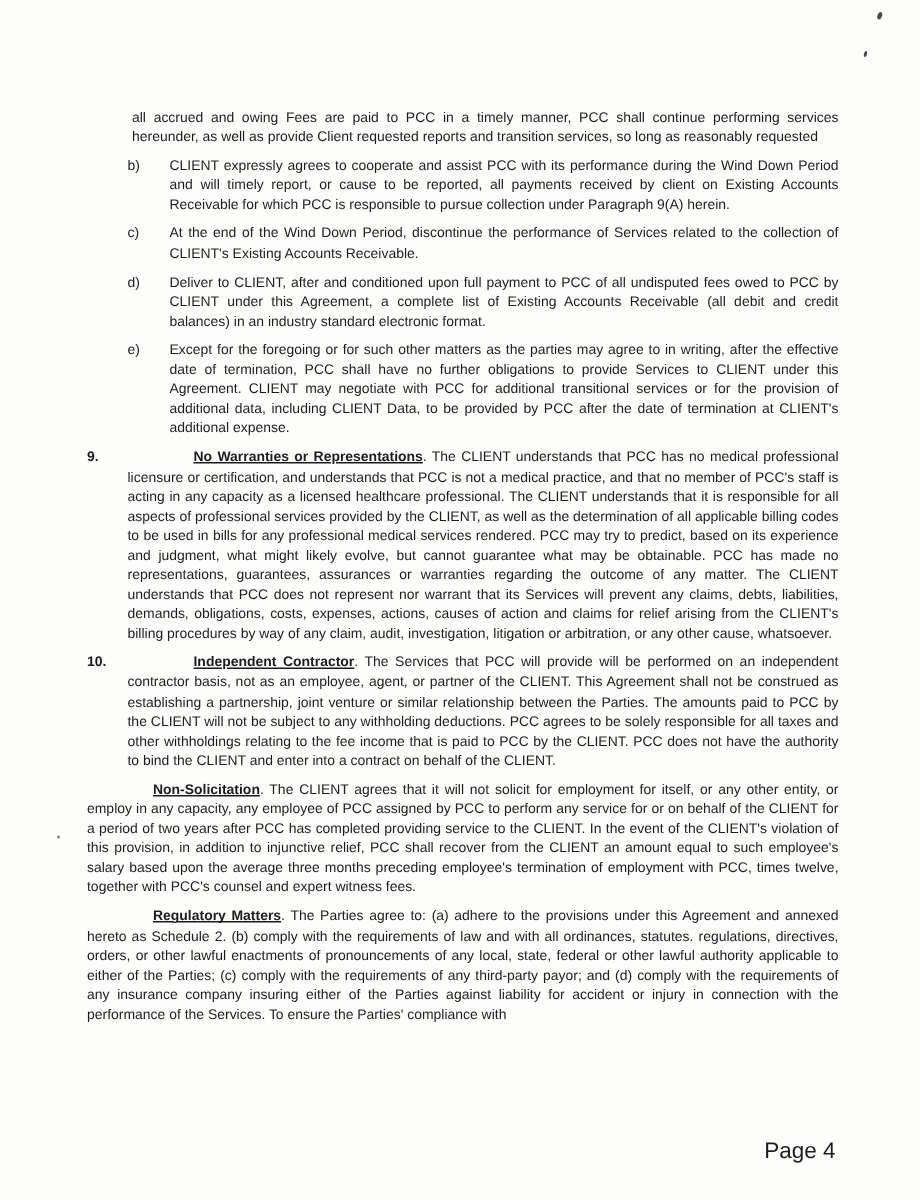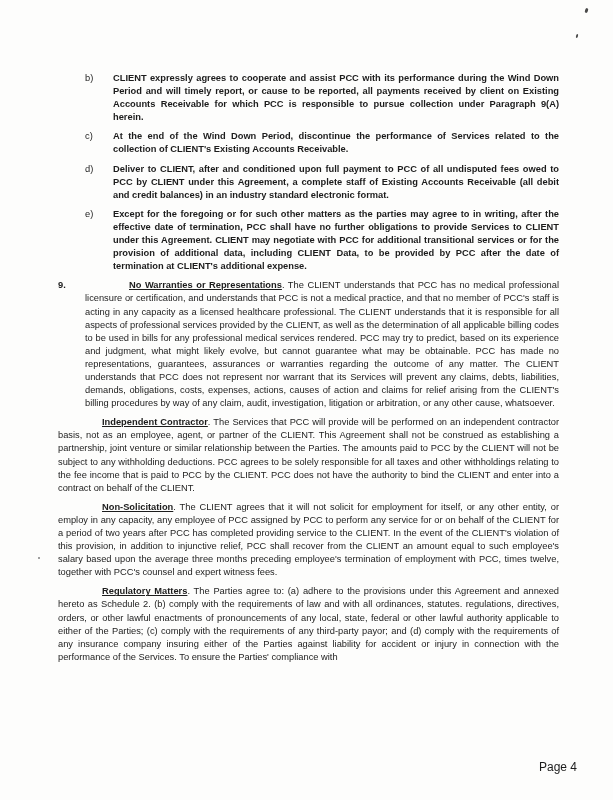--- a/index.html
+++ b/index.html
@@ -21,30 +21,30 @@
   .content {
     position: absolute;
     left: 58px;
     right: 54px;
     top: 72px;
   }
   .para { text-align: justify; margin-bottom: 6px; }
   .intro { margin-left: 30px; }
   .lettered { display: flex; margin-left: 27px; margin-bottom: 6px; }
   .lettered .lbl { width: 28px; flex: 0 0 28px; }
-  .lettered .body { flex: 1; text-align: justify; font-weight: bold; }
+  .lettered .body { flex: 1; text-align: justify; }
   .numbered { display: flex; margin-bottom: 6px; }
   .numbered .num { width: 27px; flex: 0 0 27px; font-weight: bold; }
   .numbered .body { flex: 1; text-align: justify; }
   .hd { font-weight: bold; text-decoration: underline; padding-left: 44px; }
   .footer {
     position: absolute;
-    right: 36px;
+    right: 56px;
     bottom: 26px;
-    font-size: 12px;
+    font-size: 15px;
     color: #1c1c1c;
   }
   .artifact {
     position: absolute;
     background: #4a4a4a;
     border-radius: 50%;
   }
   .artifact.a1 { width: 3px; height: 5px; left: 585px; top: 8px; transform: rotate(20deg); }
   .artifact.a2 { width: 2px; height: 4px; left: 576px; top: 34px; transform: rotate(15deg); }
   .artifact.a3 { width: 2px; height: 2px; left: 38px; top: 557px; opacity: .7; }
@@ -53,47 +53,49 @@
 <body>
 
 <div class="page">
 
   <span class="artifact a1"></span>
   <span class="artifact a2"></span>
   <span class="artifact a3"></span>
 
   <div class="content">
 
+    <p class="para intro">all accrued and owing Fees are paid to PCC in a timely manner, PCC shall continue performing services hereunder, as well as provide Client requested reports and transition services, so long as reasonably requested</p>
 
     <div class="lettered">
       <span class="lbl">b)</span>
       <p class="body">CLIENT expressly agrees to cooperate and assist PCC with its performance during the Wind Down Period and will timely report, or cause to be reported, all payments received by client on Existing Accounts Receivable for which PCC is responsible to pursue collection under Paragraph 9(A) herein.</p>
     </div>
 
     <div class="lettered">
       <span class="lbl">c)</span>
       <p class="body">At the end of the Wind Down Period, discontinue the performance of Services related to the collection of CLIENT's Existing Accounts Receivable.</p>
     </div>
 
     <div class="lettered">
       <span class="lbl">d)</span>
-      <p class="body">Deliver to CLIENT, after and conditioned upon full payment to PCC of all undisputed fees owed to PCC by CLIENT under this Agreement, a complete staff of Existing Accounts Receivable (all debit and credit balances) in an industry standard electronic format.</p>
+      <p class="body">Deliver to CLIENT, after and conditioned upon full payment to PCC of all undisputed fees owed to PCC by CLIENT under this Agreement, a complete list of Existing Accounts Receivable (all debit and credit balances) in an industry standard electronic format.</p>
     </div>
 
     <div class="lettered">
       <span class="lbl">e)</span>
       <p class="body">Except for the foregoing or for such other matters as the parties may agree to in writing, after the effective date of termination, PCC shall have no further obligations to provide Services to CLIENT under this Agreement.  CLIENT may negotiate with PCC for additional transitional services or for the provision of additional data, including CLIENT Data, to be provided by PCC after the date of termination at CLIENT's additional expense.</p>
     </div>
 
     <div class="numbered">
       <span class="num">9.</span>
       <p class="body"><span class="hd">No Warranties or Representations</span><span>.  The CLIENT understands that PCC has no medical professional licensure or certification, and understands that PCC is not a medical practice, and that no member of PCC's staff is acting in any capacity as a licensed healthcare professional. The CLIENT understands that it is responsible for all aspects of professional services provided by the CLIENT, as well as the determination of all applicable billing codes to be used in bills for any professional medical services rendered.  PCC may try to predict, based on its experience and judgment, what might likely evolve, but cannot guarantee what may be obtainable.  PCC has made no representations, guarantees, assurances or warranties regarding the outcome of any matter.  The CLIENT understands that PCC does not represent nor warrant that its Services will prevent any claims, debts, liabilities, demands, obligations, costs, expenses, actions, causes of action and claims for relief arising from the CLIENT's billing procedures by way of any claim, audit, investigation, litigation or arbitration, or any other cause, whatsoever.</span></p>
     </div>
 
     <div class="numbered">
+      <span class="num">10.</span>
       <p class="body"><span class="hd">Independent Contractor</span><span>.  The Services that PCC will provide will be performed on an independent contractor basis, not as an employee, agent, or partner of the CLIENT. This Agreement shall not be construed as establishing a partnership, joint venture or similar relationship between the Parties. The amounts paid to PCC by the CLIENT will not be subject to any withholding deductions.  PCC agrees to be solely responsible for all taxes and other withholdings relating to the fee income that is paid to PCC by the CLIENT.  PCC does not have the authority to bind the CLIENT and enter into a contract on behalf of the CLIENT.</span></p>
     </div>
 
     <div class="numbered">
       <p class="body"><span class="hd">Non-Solicitation</span><span>.   The CLIENT agrees that it will not solicit for employment for itself, or any other entity, or employ in any capacity, any employee of PCC assigned by PCC to perform any service for or on behalf of the CLIENT for a period of two years after PCC has completed providing service to the CLIENT. In the event of the CLIENT's violation of this provision, in addition to injunctive relief, PCC shall recover from the CLIENT an amount equal to such employee's salary based upon the average three months preceding employee's termination of employment with PCC, times twelve, together with PCC's counsel and expert witness fees.</span></p>
     </div>
 
     <div class="numbered">
       <p class="body"><span class="hd">Regulatory Matters</span><span>.  The Parties agree to: (a) adhere to the provisions under this Agreement and annexed hereto as Schedule 2. (b) comply with the requirements of law and with all ordinances, statutes. regulations, directives, orders, or other lawful enactments of pronouncements of any local, state, federal or other lawful authority applicable to either of the Parties; (c) comply with the requirements of any third-party payor; and (d) comply with the requirements of any insurance company insuring either of the Parties against liability for accident or injury in connection with the performance of the Services.  To ensure the Parties' compliance with</span></p>
     </div>

